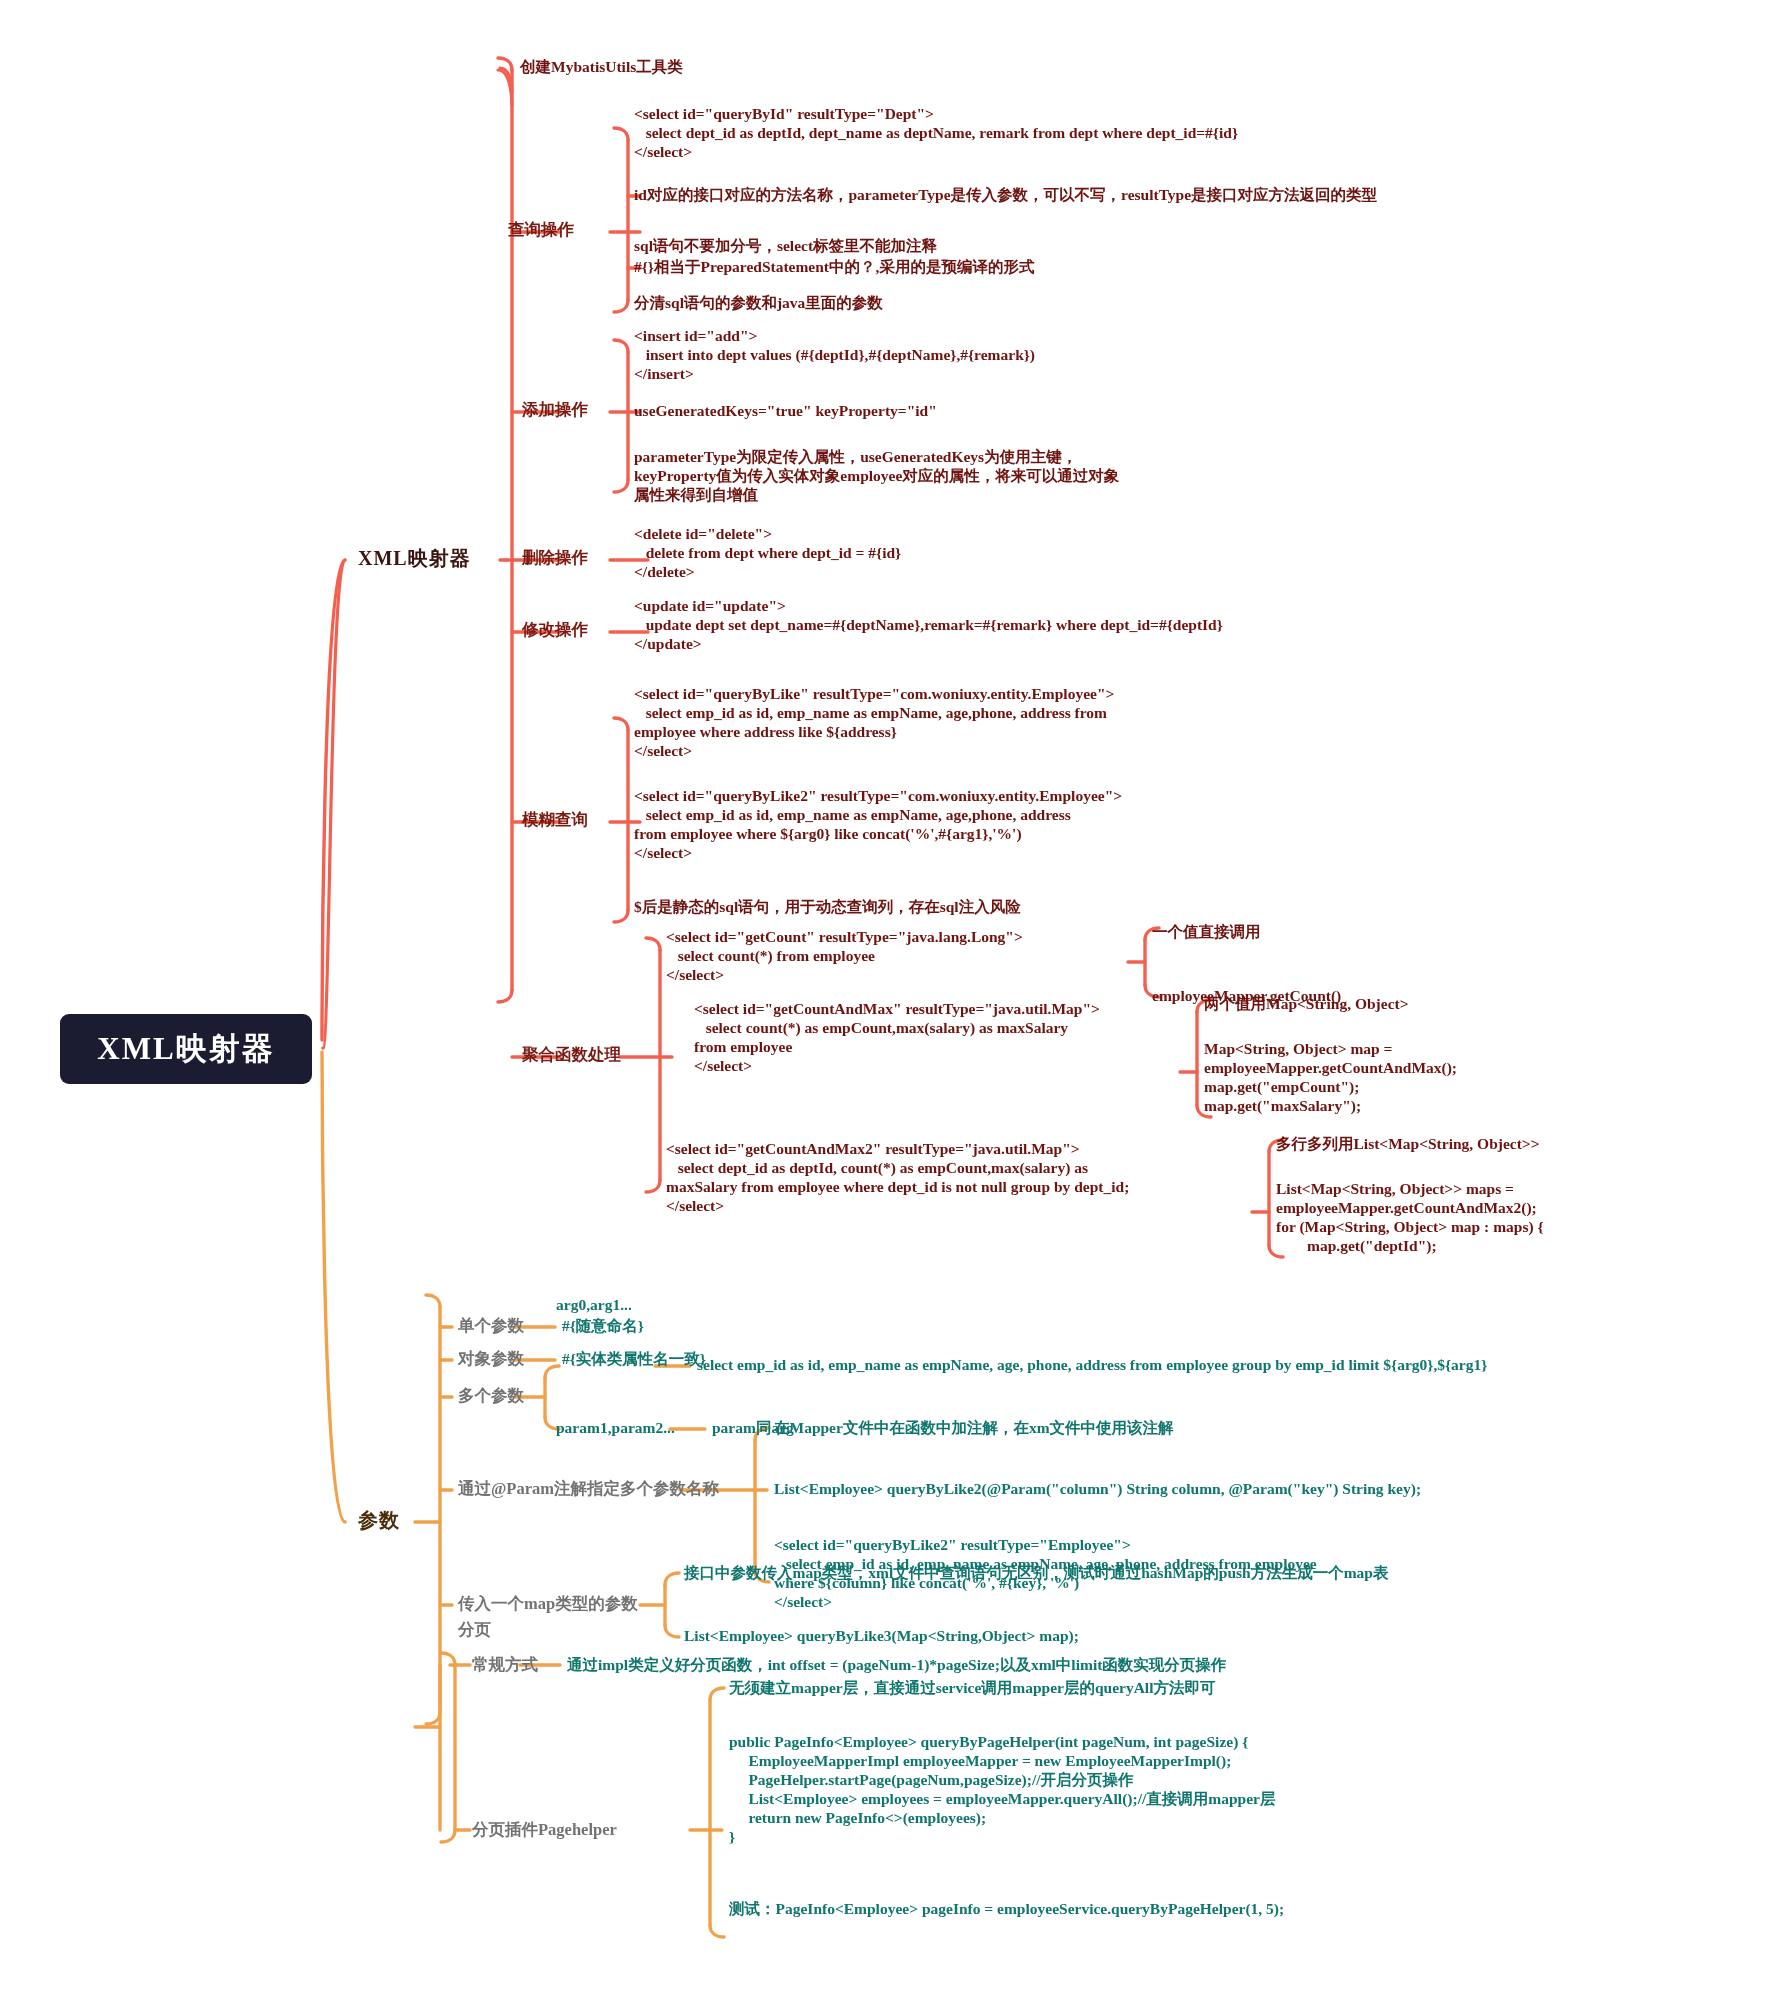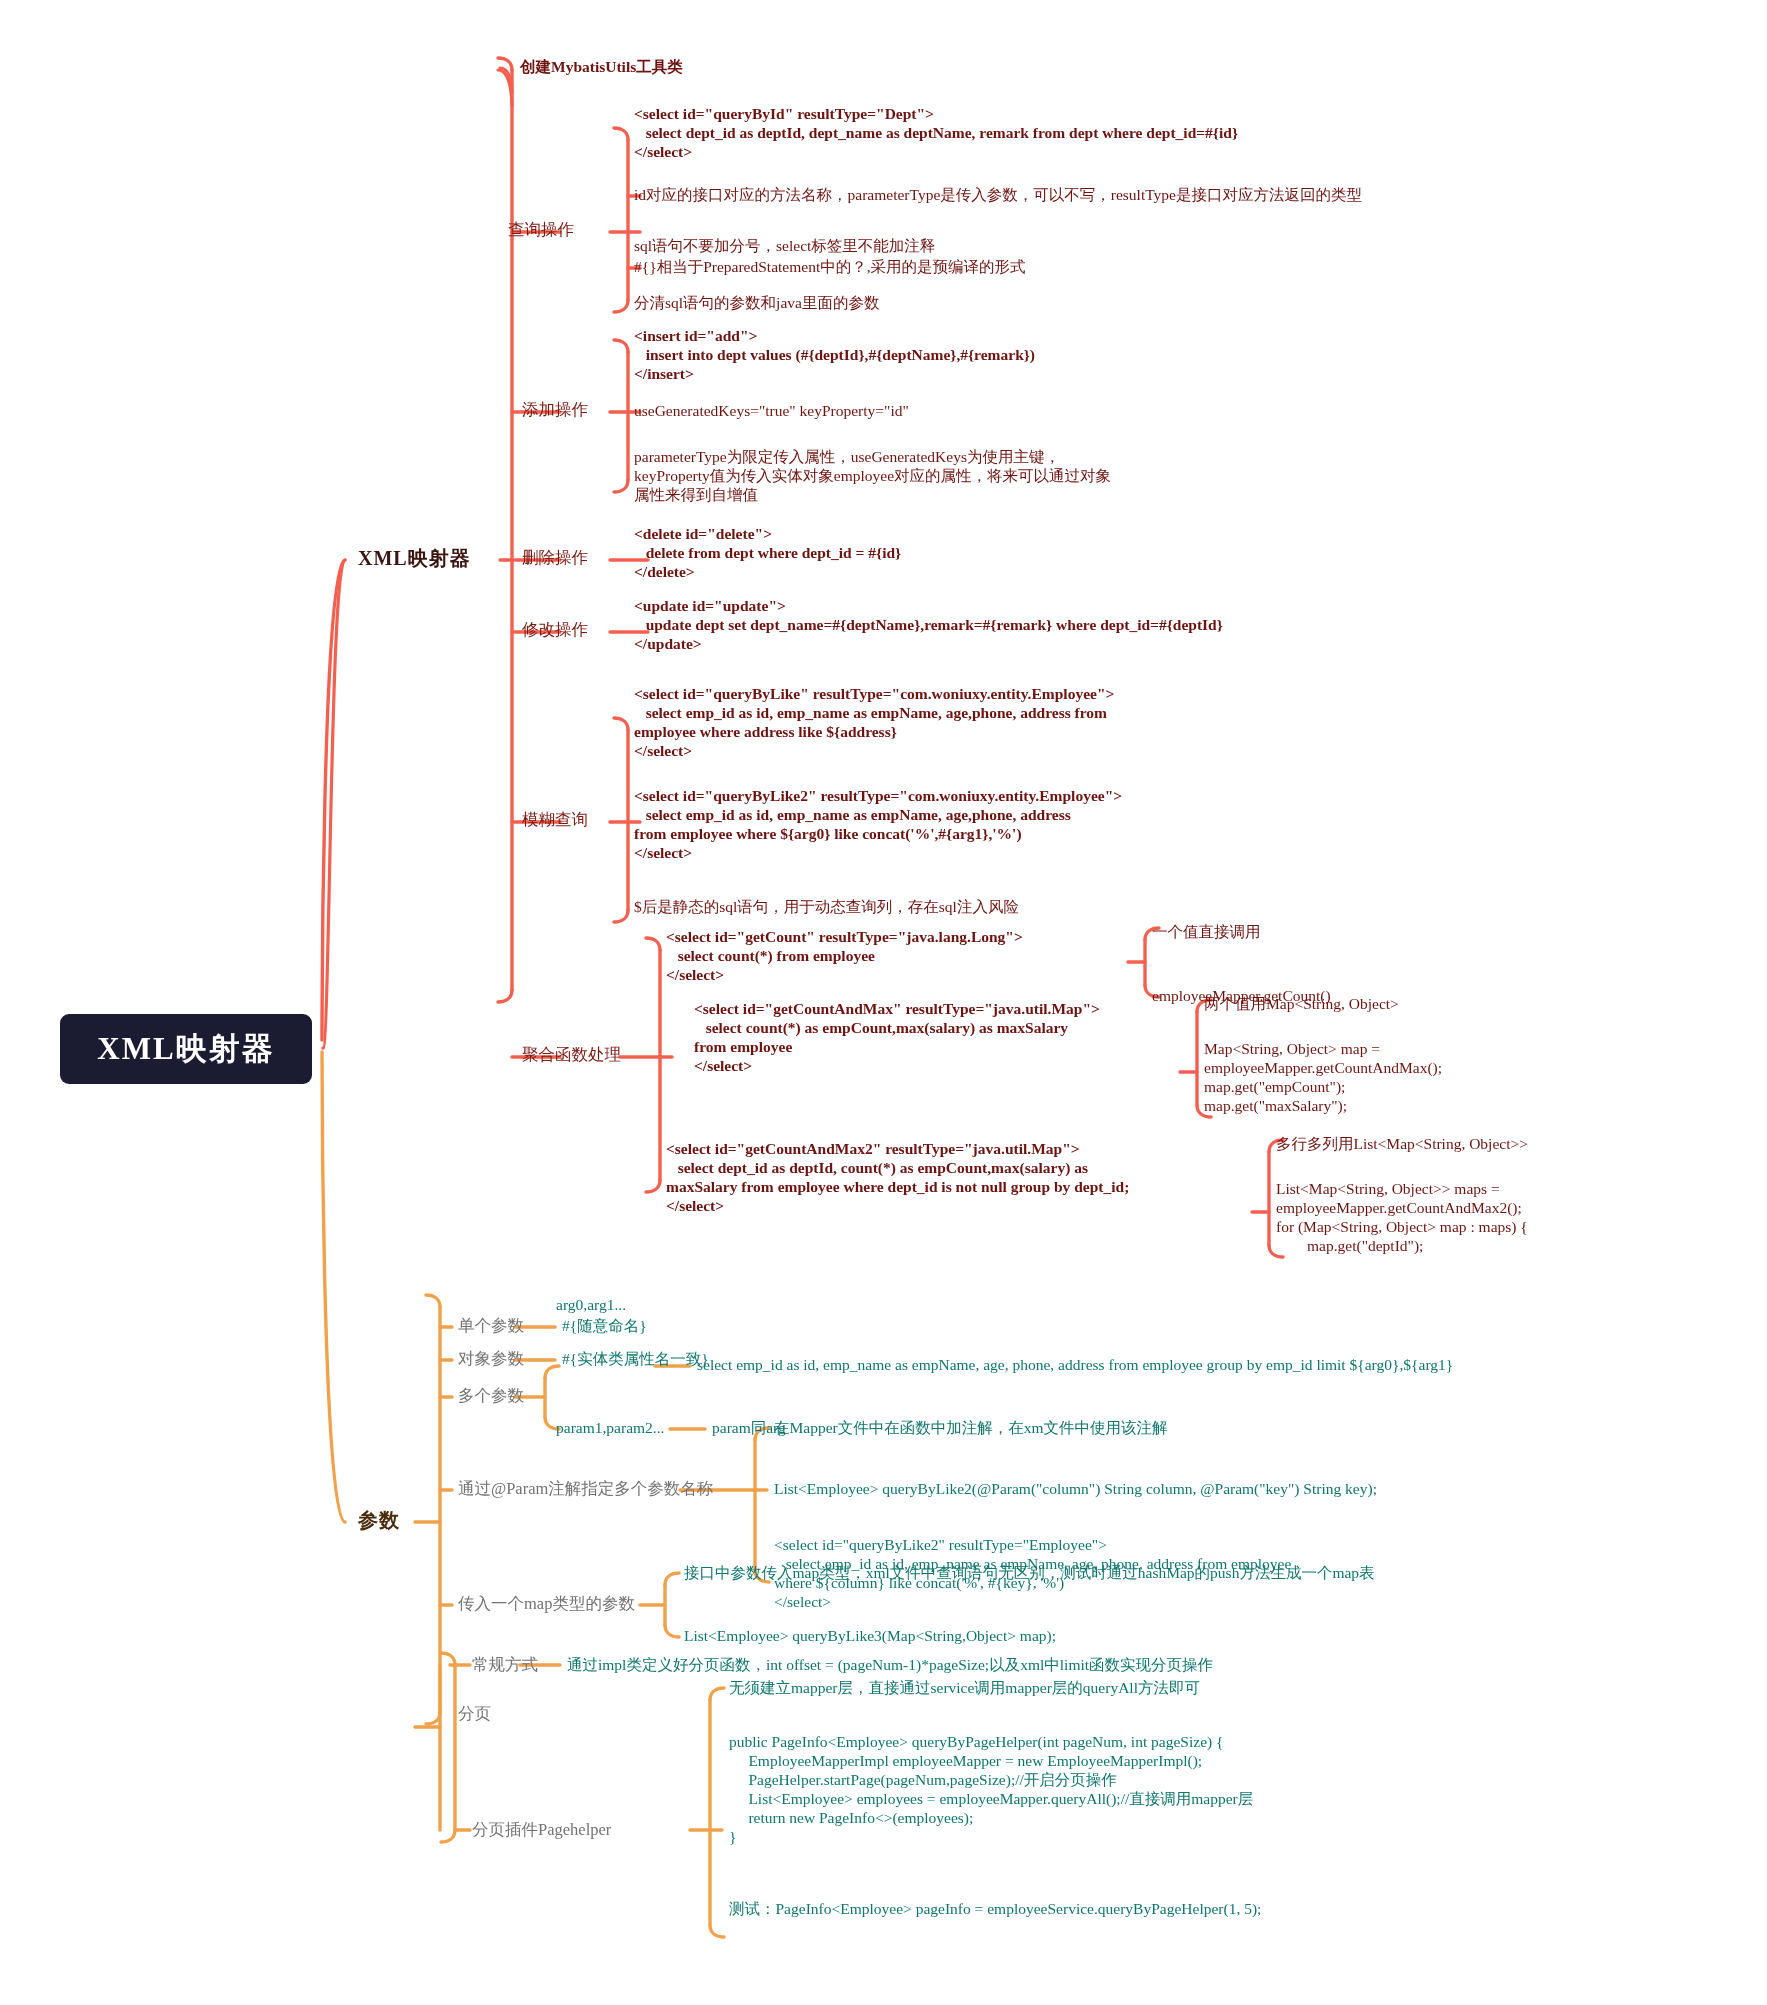--- a/index.html
+++ b/index.html
@@ -20,21 +20,21 @@
   }
   svg.links {
     position: absolute;
     left: 0; top: 0;
     width: 1767px;
     height: 2005px;
     pointer-events: none;
   }
   .node {
     position: absolute;
-    font-weight: normal;
+    font-weight: bold;
     color: #6e1410;
     line-height: 1.22;
     white-space: pre;
   }
   .root {
     position: absolute;
     background: #1b1b32;
     color: #ffffff;
     font-size: 31px;
     font-weight: bold;
@@ -296,21 +296,21 @@
   <div class="node leaf orange" style="left:774px; top:1480px;">List&lt;Employee&gt; queryByLike2(@Param("column") String column, @Param("key") String key);</div>
   <div class="node leaf orange" style="left:774px; top:1536px;">&lt;select id="queryByLike2" resultType="Employee"&gt;
    select emp_id as id, emp_name as empName, age, phone, address from employee
 where ${column} like concat('%', #{key}, '%')
 &lt;/select&gt;</div>
 
   <div class="node lvl2 orange" style="left:458px; top:1594px;">传入一个map类型的参数</div>
   <div class="node leaf orange" style="left:684px; top:1564px;">接口中参数传入map类型，xml文件中查询语句无区别，测试时通过hashMap的push方法生成一个map表</div>
   <div class="node leaf orange" style="left:684px; top:1627px;">List&lt;Employee&gt; queryByLike3(Map&lt;String,Object&gt; map);</div>
 
-  <div class="node lvl2 orange" style="left:458px; top:1704px;">分页</div>
+  <div class="node lvl2 orange" style="left:458px; top:1620px;">分页</div>
 
   <div class="node lvl2 orange" style="left:472px; top:1655px;">常规方式</div>
   <div class="node leaf orange" style="left:567px; top:1656px;text-align:center;">通过impl类定义好分页函数，int offset = (pageNum-1)*pageSize;以及xml中limit函数实现分页操作</div>
 
   <div class="node lvl2 orange" style="left:472px; top:1820px;">分页插件Pagehelper</div>
   <div class="node leaf orange" style="left:729px; top:1679px;">无须建立mapper层，直接通过service调用mapper层的queryAll方法即可</div>
   <div class="node leaf orange" style="left:729px; top:1733px;">public PageInfo&lt;Employee&gt; queryByPageHelper(int pageNum, int pageSize) {
      EmployeeMapperImpl employeeMapper = new EmployeeMapperImpl();
      PageHelper.startPage(pageNum,pageSize);//开启分页操作
      List&lt;Employee&gt; employees = employeeMapper.queryAll();//直接调用mapper层

